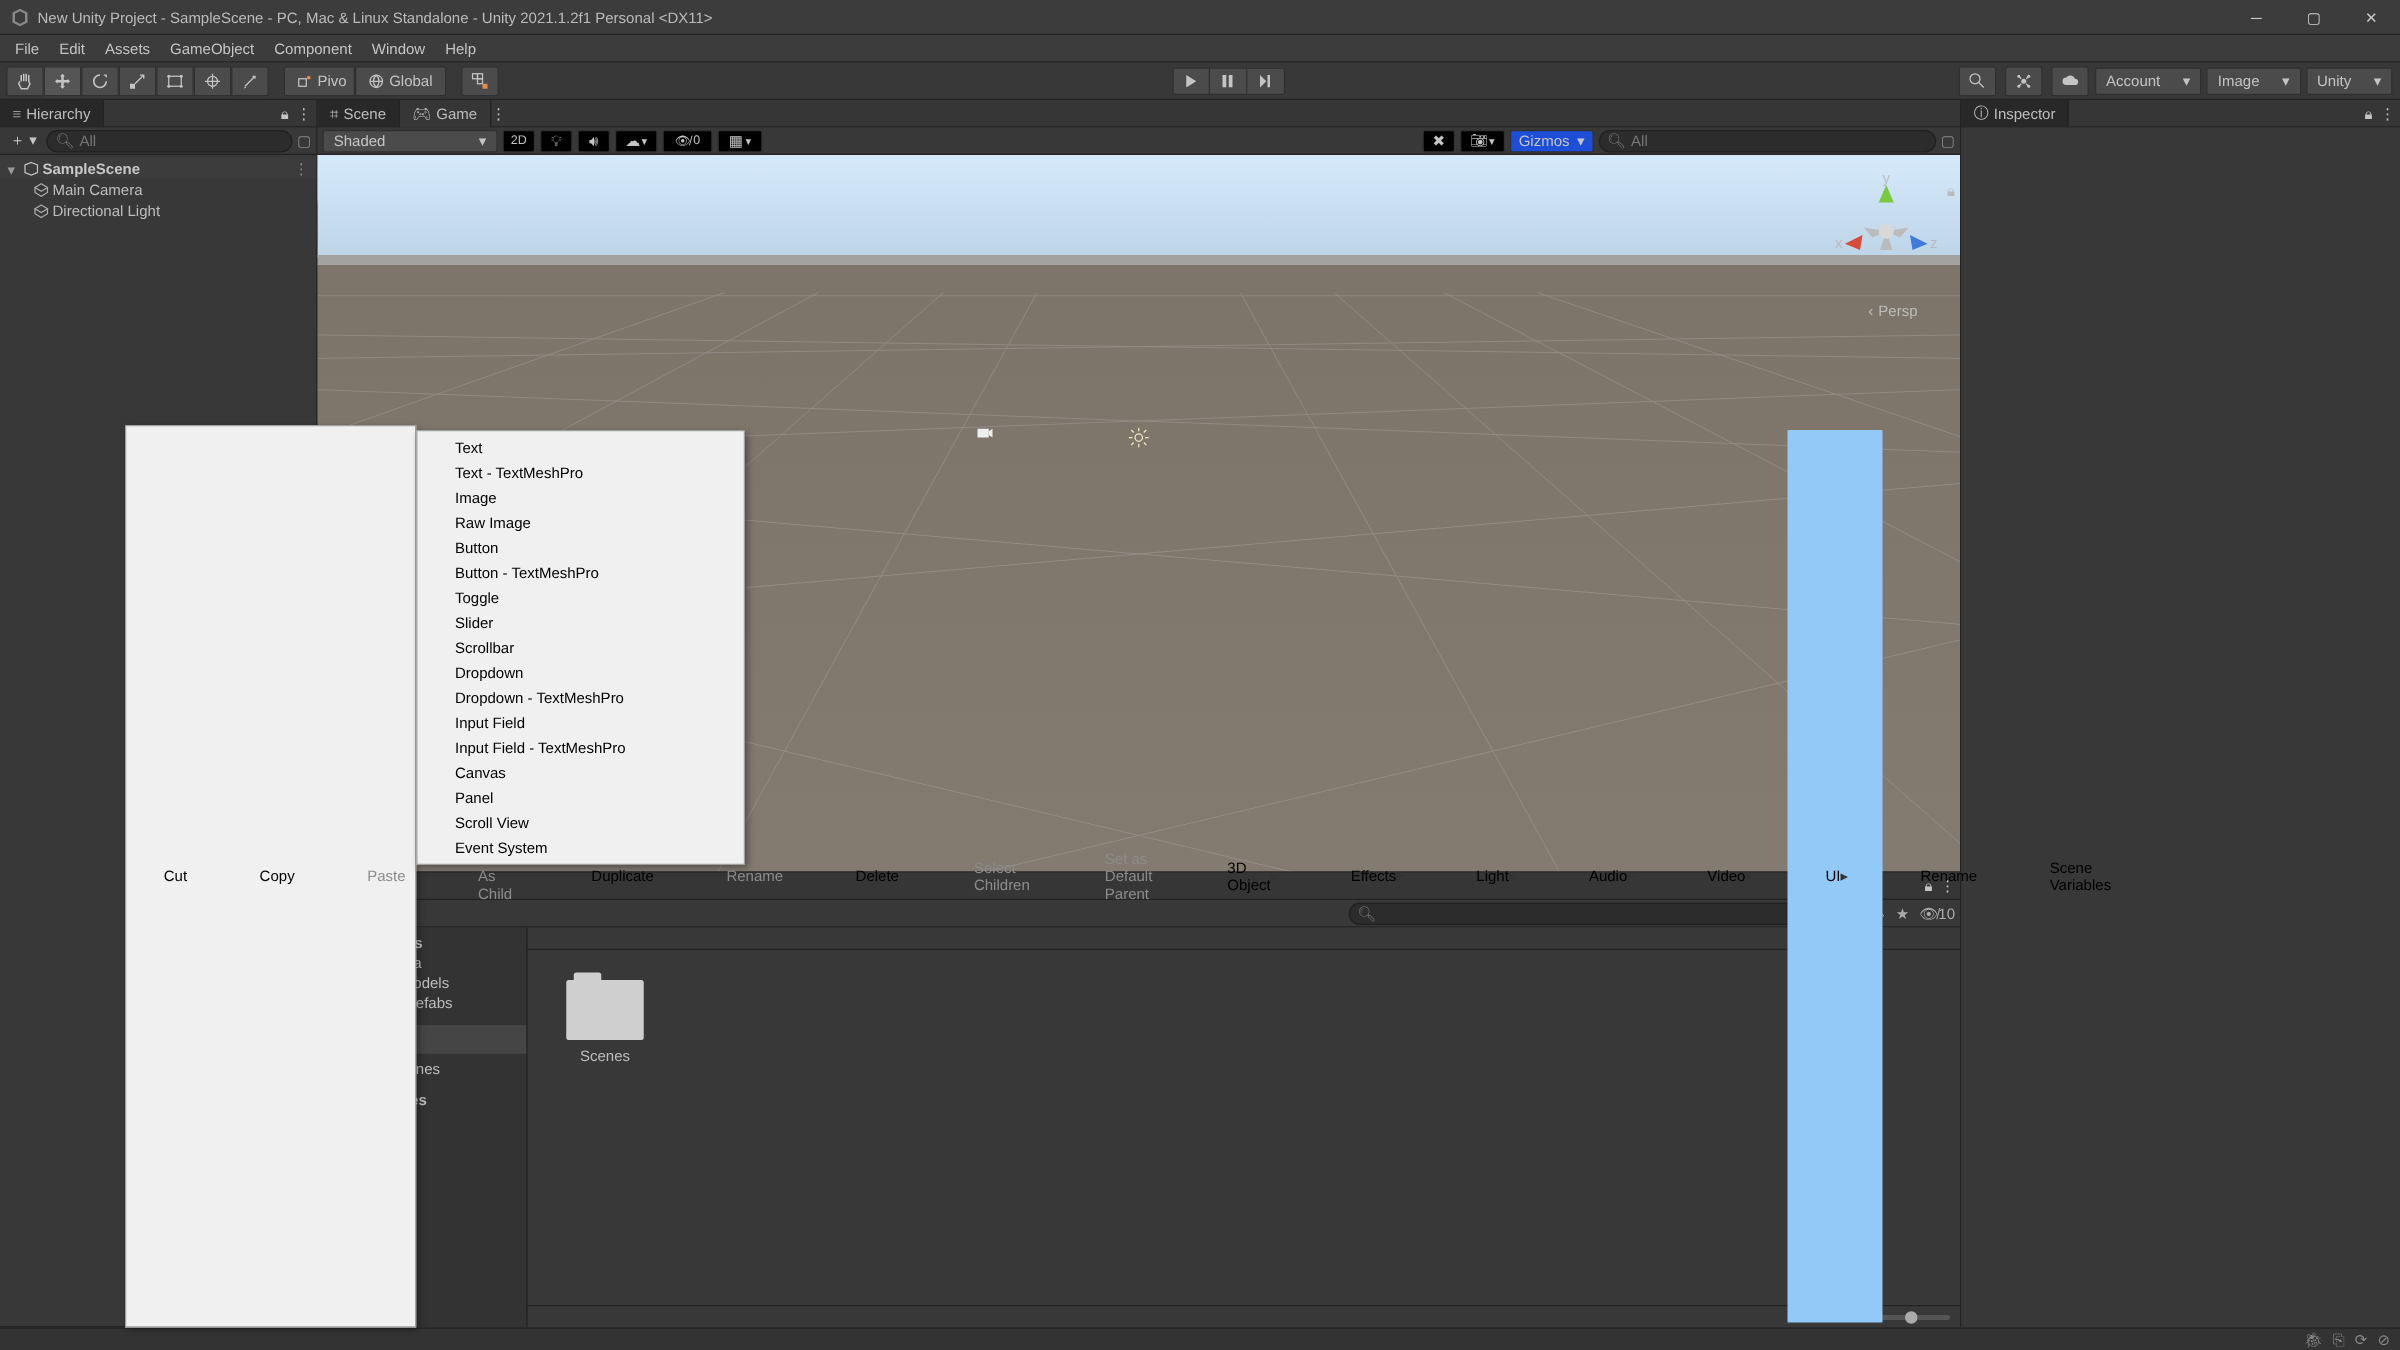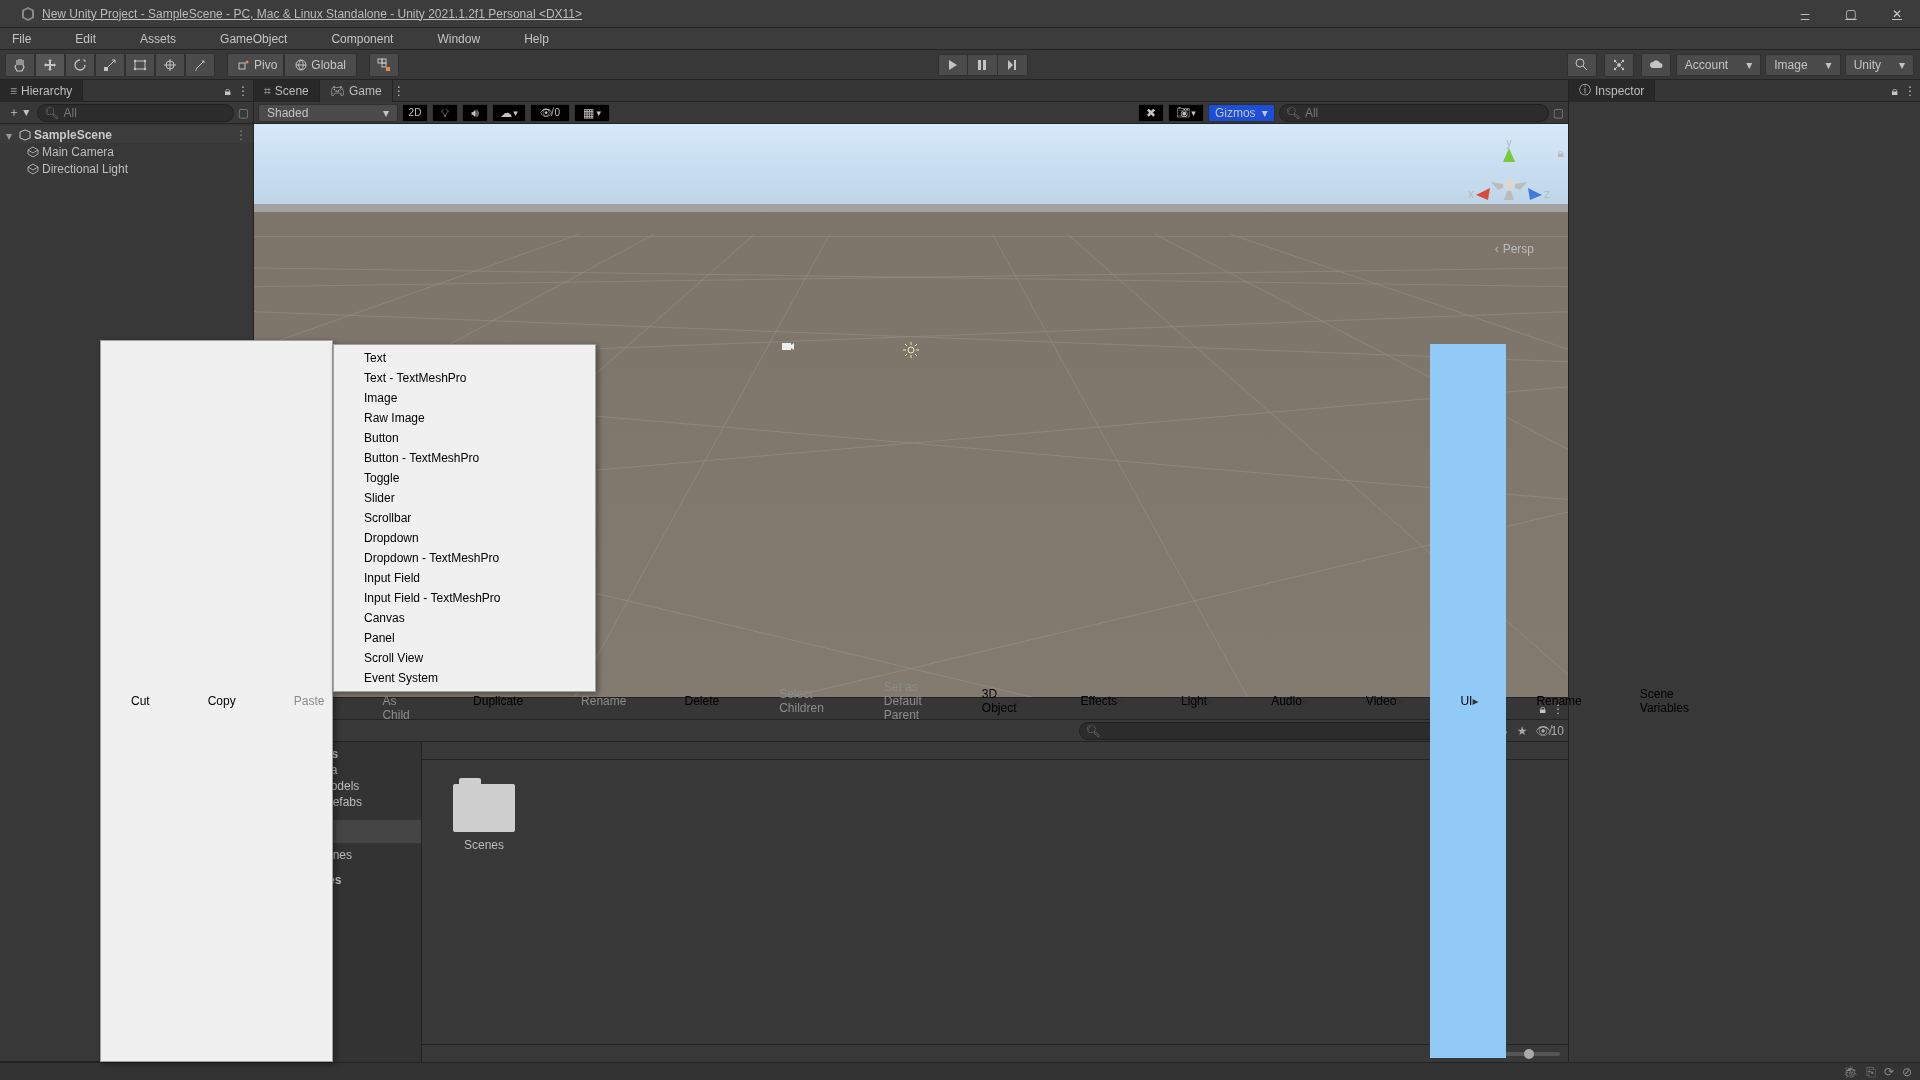--- a/index.html
+++ b/index.html
@@ -1,26 +1,26 @@
 <!DOCTYPE html>
 <html><head>
 <meta charset="utf-8">
 <style>
 * { margin:0; padding:0; box-sizing:border-box; font-family:"Segoe UI",Arial,sans-serif; font-size:12px; user-select:none; }
 body { width:1920px; height:1080px; background:#2c2c2c; overflow:hidden; color:#c4c4c4; }
 
 
-.titlebar { height:28px; background:#3c3c3c; display:flex; align-items:center; padding-left:20px; border-bottom:1px solid #232323;text-decoration:underline; }
+.titlebar { height:28px; background:#3c3c3c; display:flex; align-items:center; padding-left:8px; border-bottom:1px solid #232323; }
 .titlebar .logo { width:16px; height:16px; margin-right:6px; }
 .titlebar .title { color:#bbb; flex:1; }
 .titlebar .winbtn { width:46px; height:28px; display:flex; align-items:center; justify-content:center; color:#ccc; }
 .titlebar .winbtn:last-child { width:46px; }
 
 
-.menubar { height:22px; background:#3c3c3c; display:flex; align-items:center; padding-left:4px; border-bottom:1px solid #232323;gap:28px; }
+.menubar { height:22px; background:#3c3c3c; display:flex; align-items:center; padding-left:4px; border-bottom:1px solid #232323; }
 .menubar .item { padding:2px 8px; color:#c4c4c4; }
 
 
 .toolbar { height:30px; background:#383838; display:flex; align-items:center; border-bottom:1px solid #232323; }
 .toolbar .group { display:flex; align-items:center; height:100%; }
 .toolbar .btn { width:30px; height:24px; display:flex; align-items:center; justify-content:center; margin:0 1px; background:#4b4b4b; border-radius:2px; color:#c4c4c4; border:1px solid #303030; }
 .toolbar .btn.joined-left { border-radius:2px 0 0 2px; margin-right:0; border-right:1px solid #303030; }
 .toolbar .btn.joined-mid { border-radius:0; margin:0; border-right:1px solid #303030; }
 .toolbar .btn.joined-right { border-radius:0 2px 2px 0; margin-left:0; }
 .toolbar .btn.active { background:#555; }

